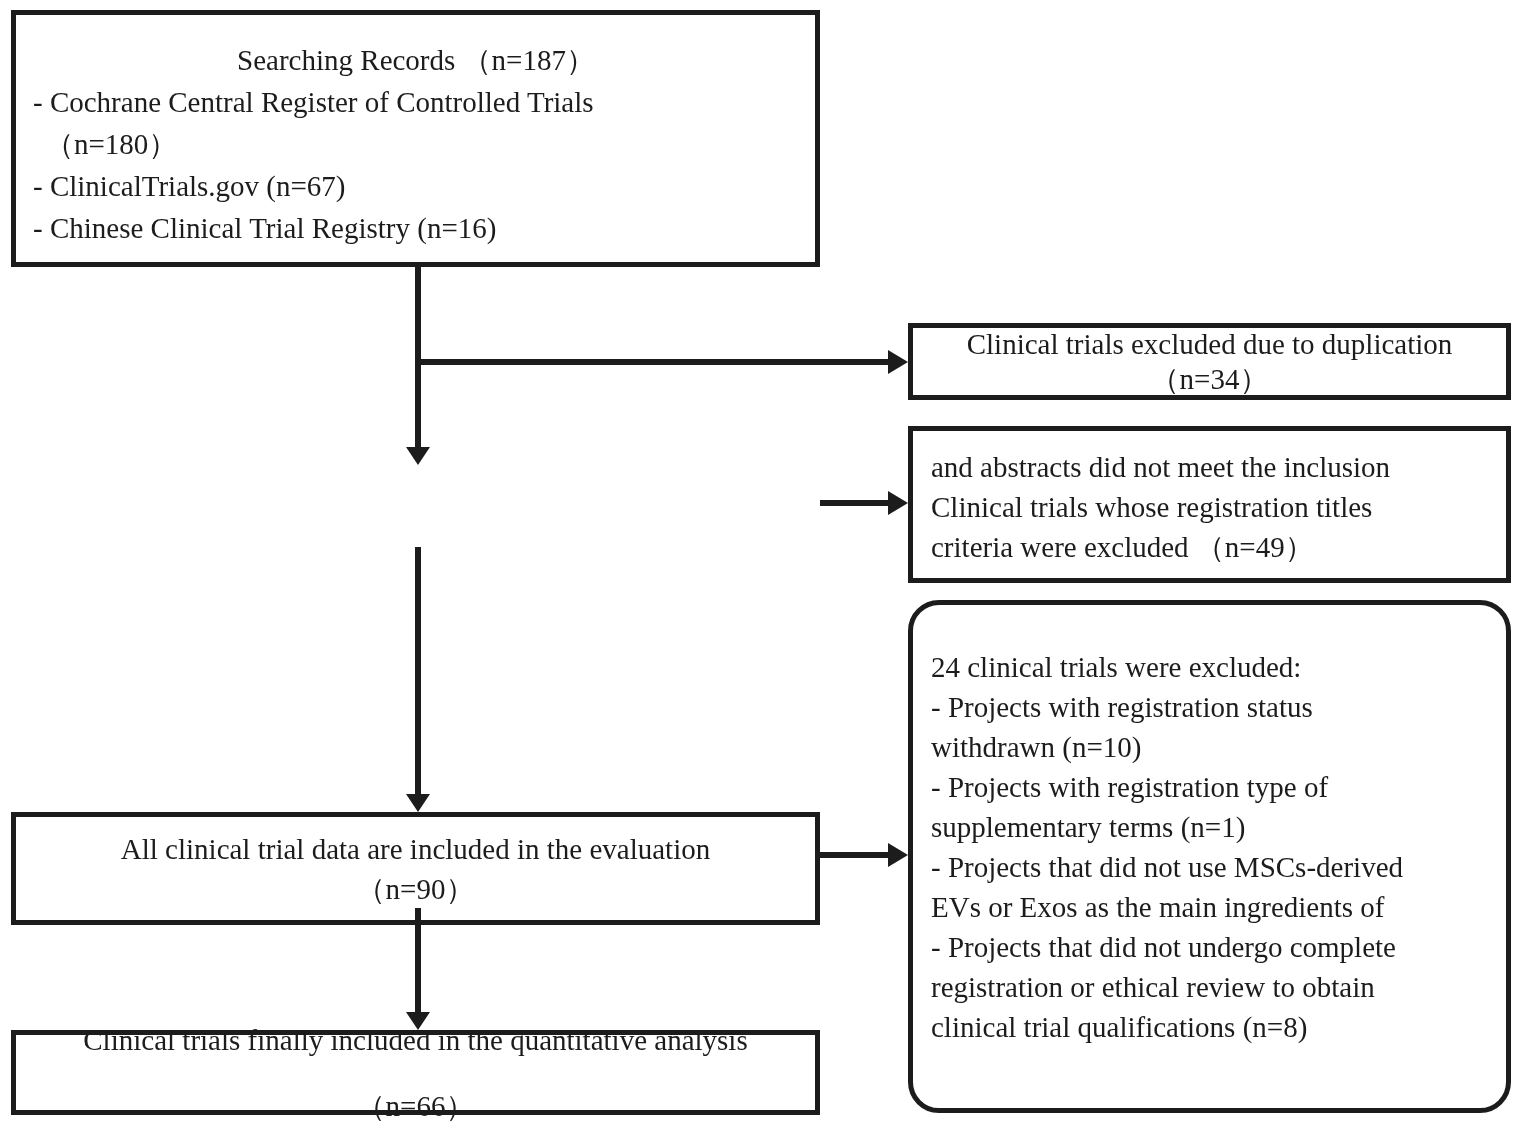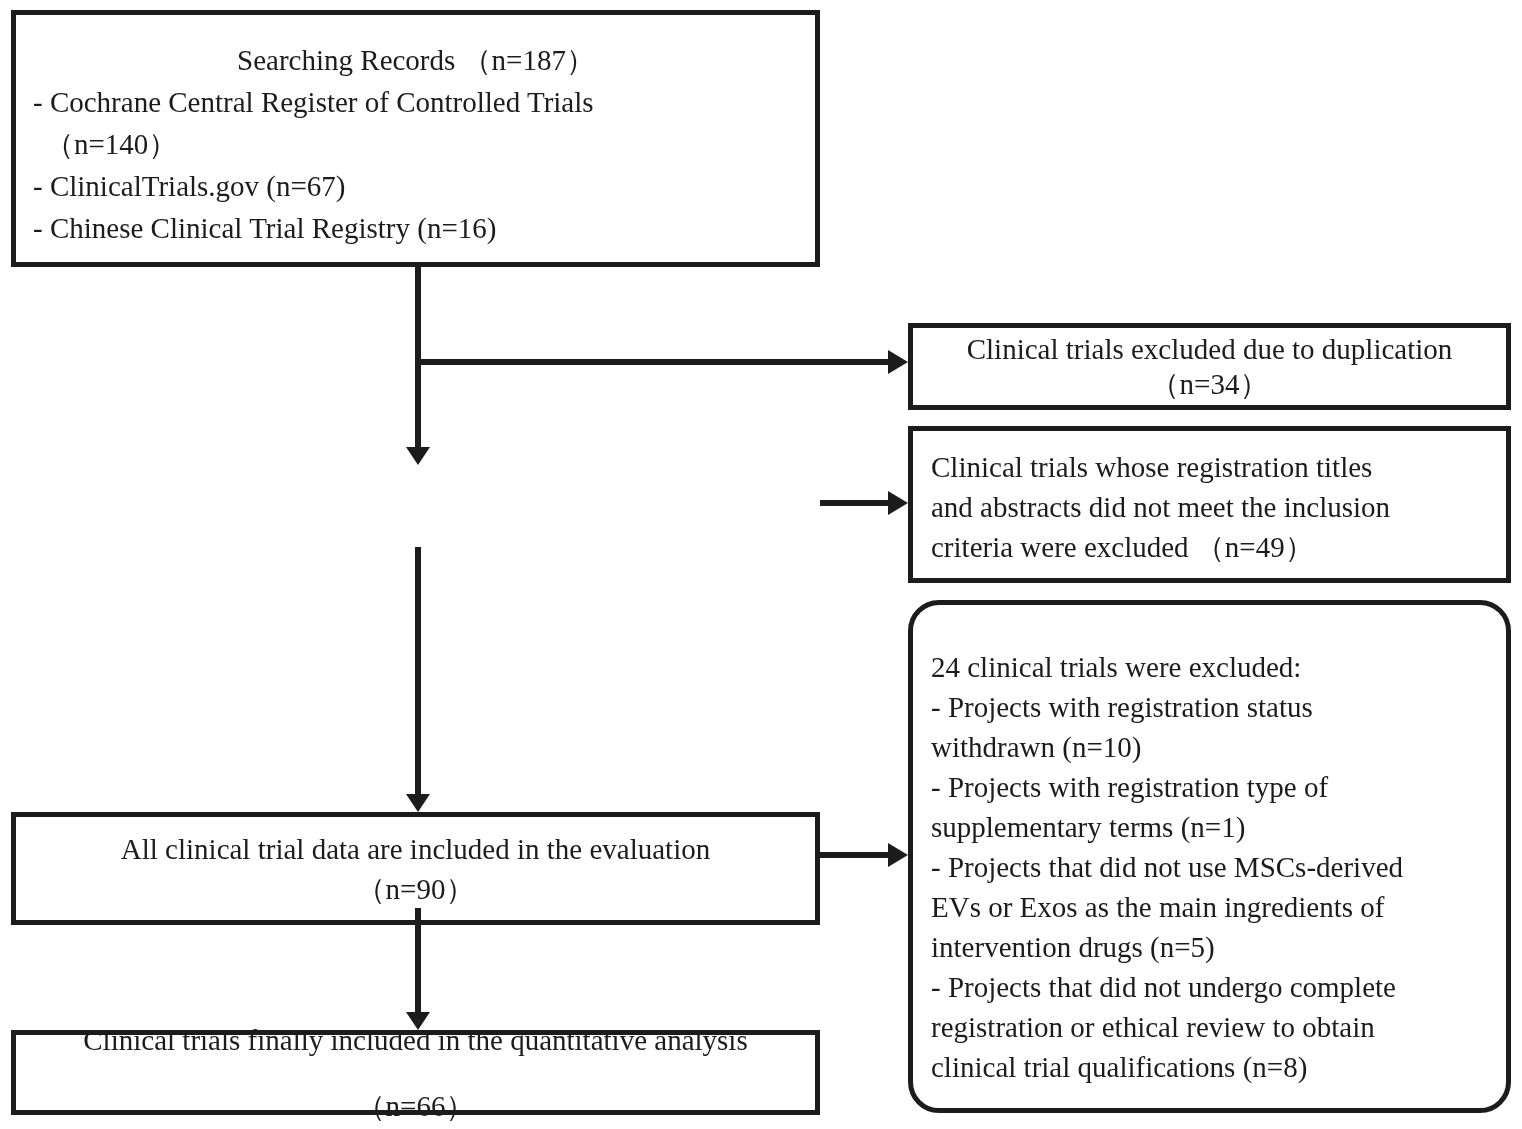--- a/index.html
+++ b/index.html
@@ -43,21 +43,21 @@
   .box-evaluation {
     left: 11px; top: 812px; width: 809px; height: 113px;
   }
   .box-evaluation .line, .box-final .line { line-height: 40px; }
   .box-final {
     left: 11px; top: 1030px; width: 809px; height: 85px; gap: 28px;
   }
   .box-final .line { line-height: 38px; }
   
   .box-duplication {
-    left: 908px; top: 323px; width: 603px; height: 87px;
+    left: 908px; top: 323px; width: 603px; height: 77px;
   }
   .box-duplication .line { line-height: 35px; }
   .box-titles {
     left: 908px; top: 426px; width: 603px; height: 157px;
     padding: 16px 10px 0 18px;
   }
   .box-titles .line { line-height: 40px; }
   .box-excluded {
     left: 908px; top: 600px; width: 603px; height: 513px;
     padding: 42px 8px 0 18px;
@@ -91,42 +91,42 @@
   .hr3 { left: 888px; top: 843px; }
 </style>
 </head>
 <body>
 
 <div class="canvas">
 
   <div class="box box-searching">
     <div class="line title">Searching Records （n=187）</div>
     <div class="line">- Cochrane Central Register of Controlled Trials</div>
-    <div class="line cont">（n=140）</div>
+    <div class="line cont">（n=180）</div>
     <div class="line">- ClinicalTrials.gov (n=67)</div>
     <div class="line">- Chinese Clinical Trial Registry (n=16)</div>
   </div>
 
   <div class="stroke vline1"></div>
   <div class="head head-down hd1"></div>
   <div class="stroke branch"></div>
   <div class="head head-right hr1"></div>
 
   <div class="box box-duplication vcenter">
     <div class="line center">Clinical trials excluded due to duplication</div>
     <div class="line center">（n=34）</div>
   </div>
 
 
   <div class="stroke harrow1"></div>
   <div class="head head-right hr2"></div>
 
   <div class="box box-titles">
+    <div class="line">and abstracts did not meet the inclusion</div>
     <div class="line">Clinical trials whose registration titles</div>
-    <div class="line">and abstracts did not meet the inclusion</div>
     <div class="line">criteria were excluded （n=49）</div>
   </div>
 
   <div class="stroke vline2"></div>
   <div class="head head-down hd2"></div>
 
   <div class="box box-evaluation vcenter">
     <div class="line center">All clinical trial data are included in the evaluation</div>
     <div class="line center">（n=90）</div>
   </div>
@@ -135,21 +135,20 @@
   <div class="head head-right hr3"></div>
 
   <div class="box box-excluded">
     <div class="line">24 clinical trials were excluded:</div>
     <div class="line">- Projects with registration status</div>
     <div class="line">withdrawn (n=10)</div>
     <div class="line">- Projects with registration type of</div>
     <div class="line">supplementary terms (n=1)</div>
     <div class="line">- Projects that did not use MSCs-derived</div>
     <div class="line">EVs or Exos as the main ingredients of</div>
-    <div class="line">intervention drugs (n=5)</div>
     <div class="line">- Projects that did not undergo complete</div>
     <div class="line">registration or ethical review to obtain</div>
     <div class="line">clinical trial qualifications (n=8)</div>
   </div>
 
   <div class="stroke vline3"></div>
   <div class="head head-down hd3"></div>
 
   <div class="box box-final vcenter">
     <div class="line center">Clinical trials finally included in the quantitative analysis</div>

